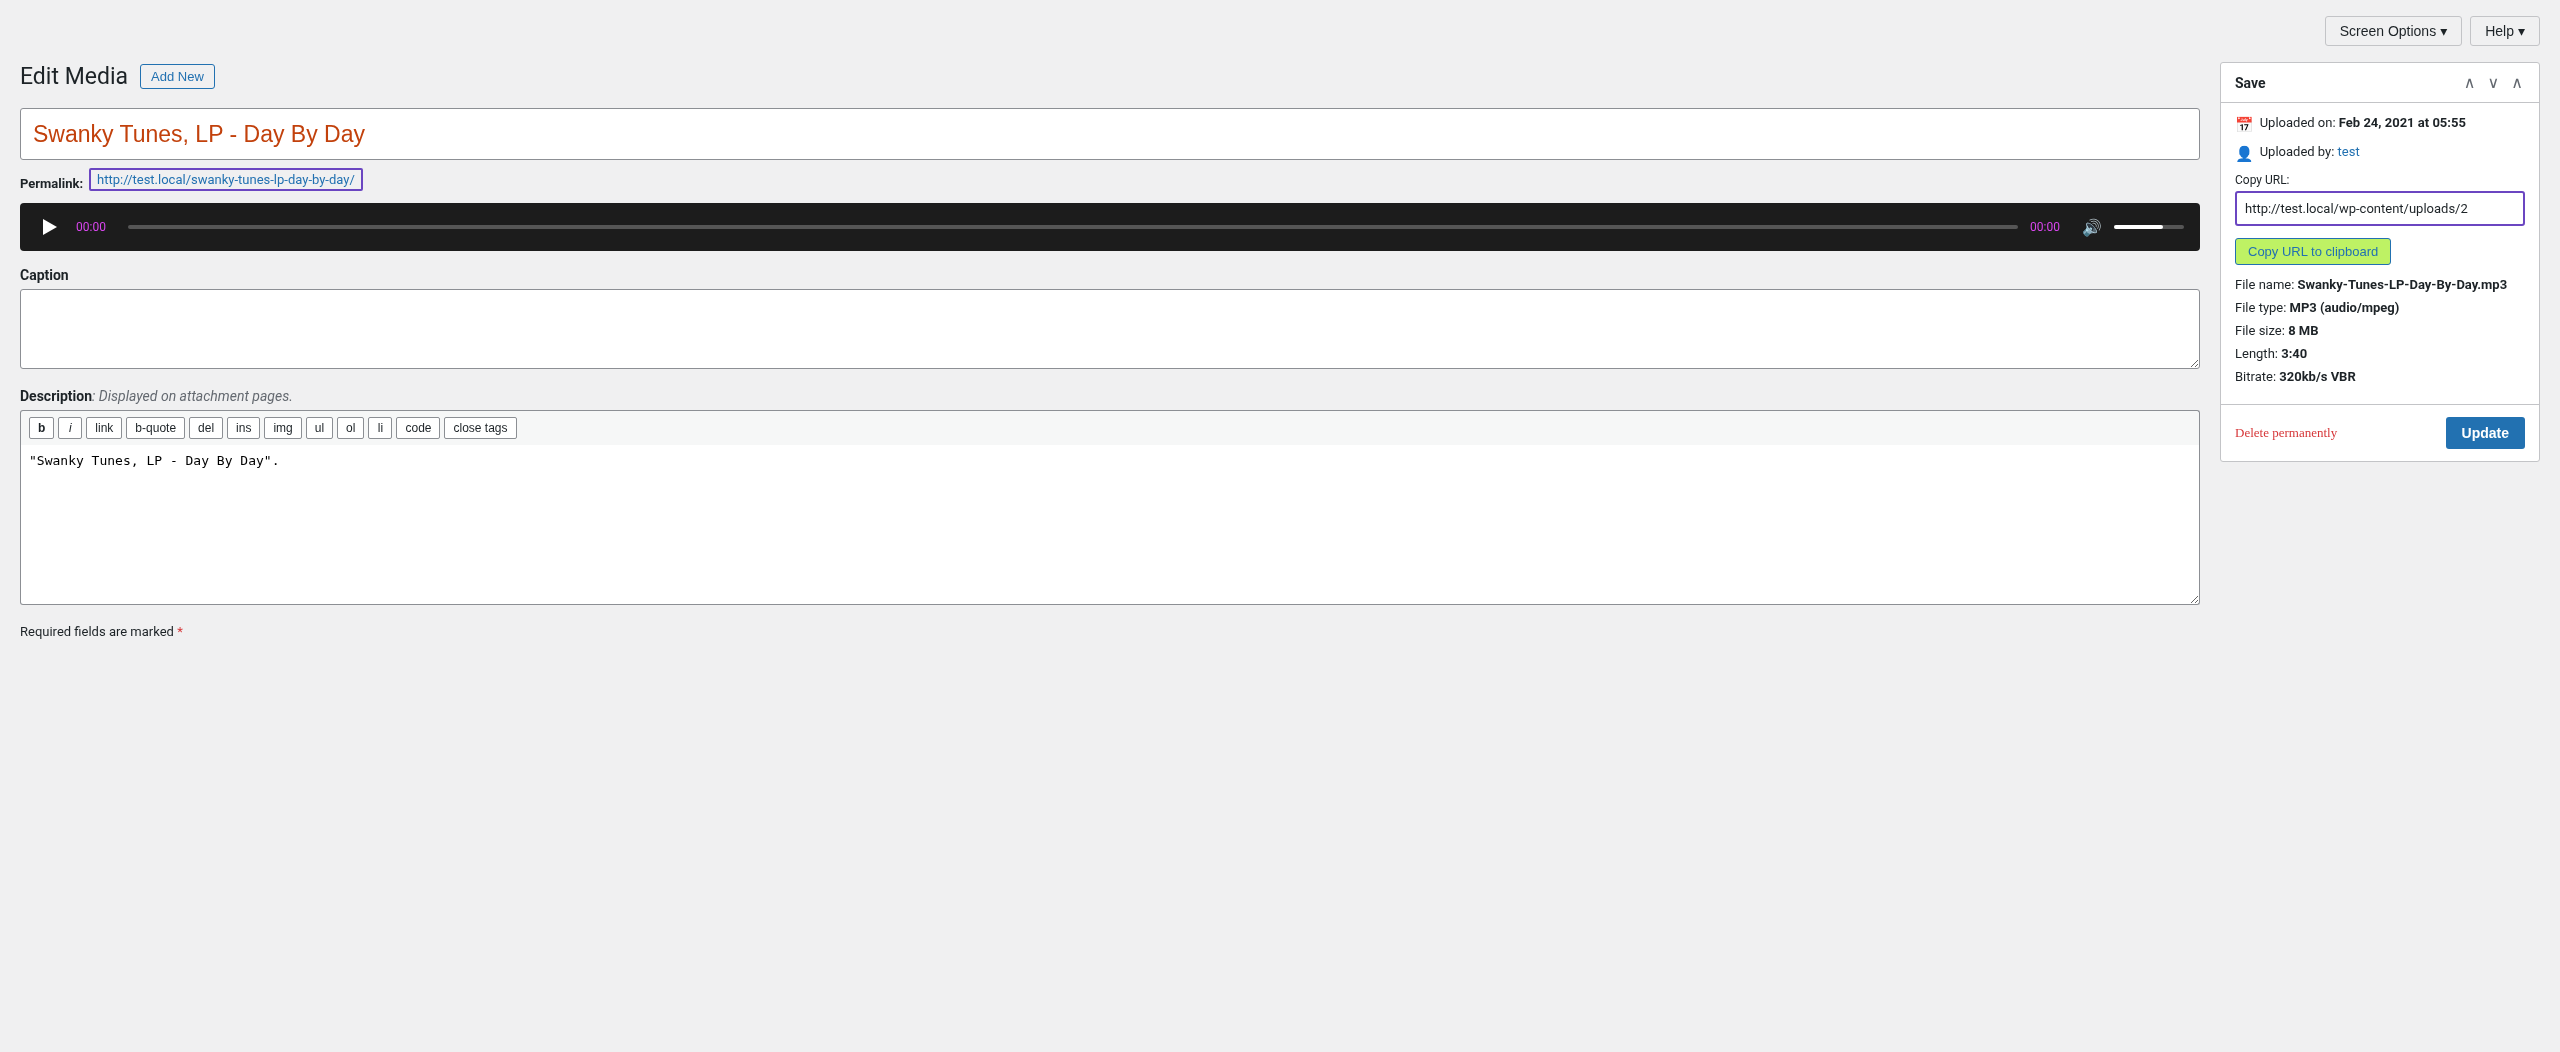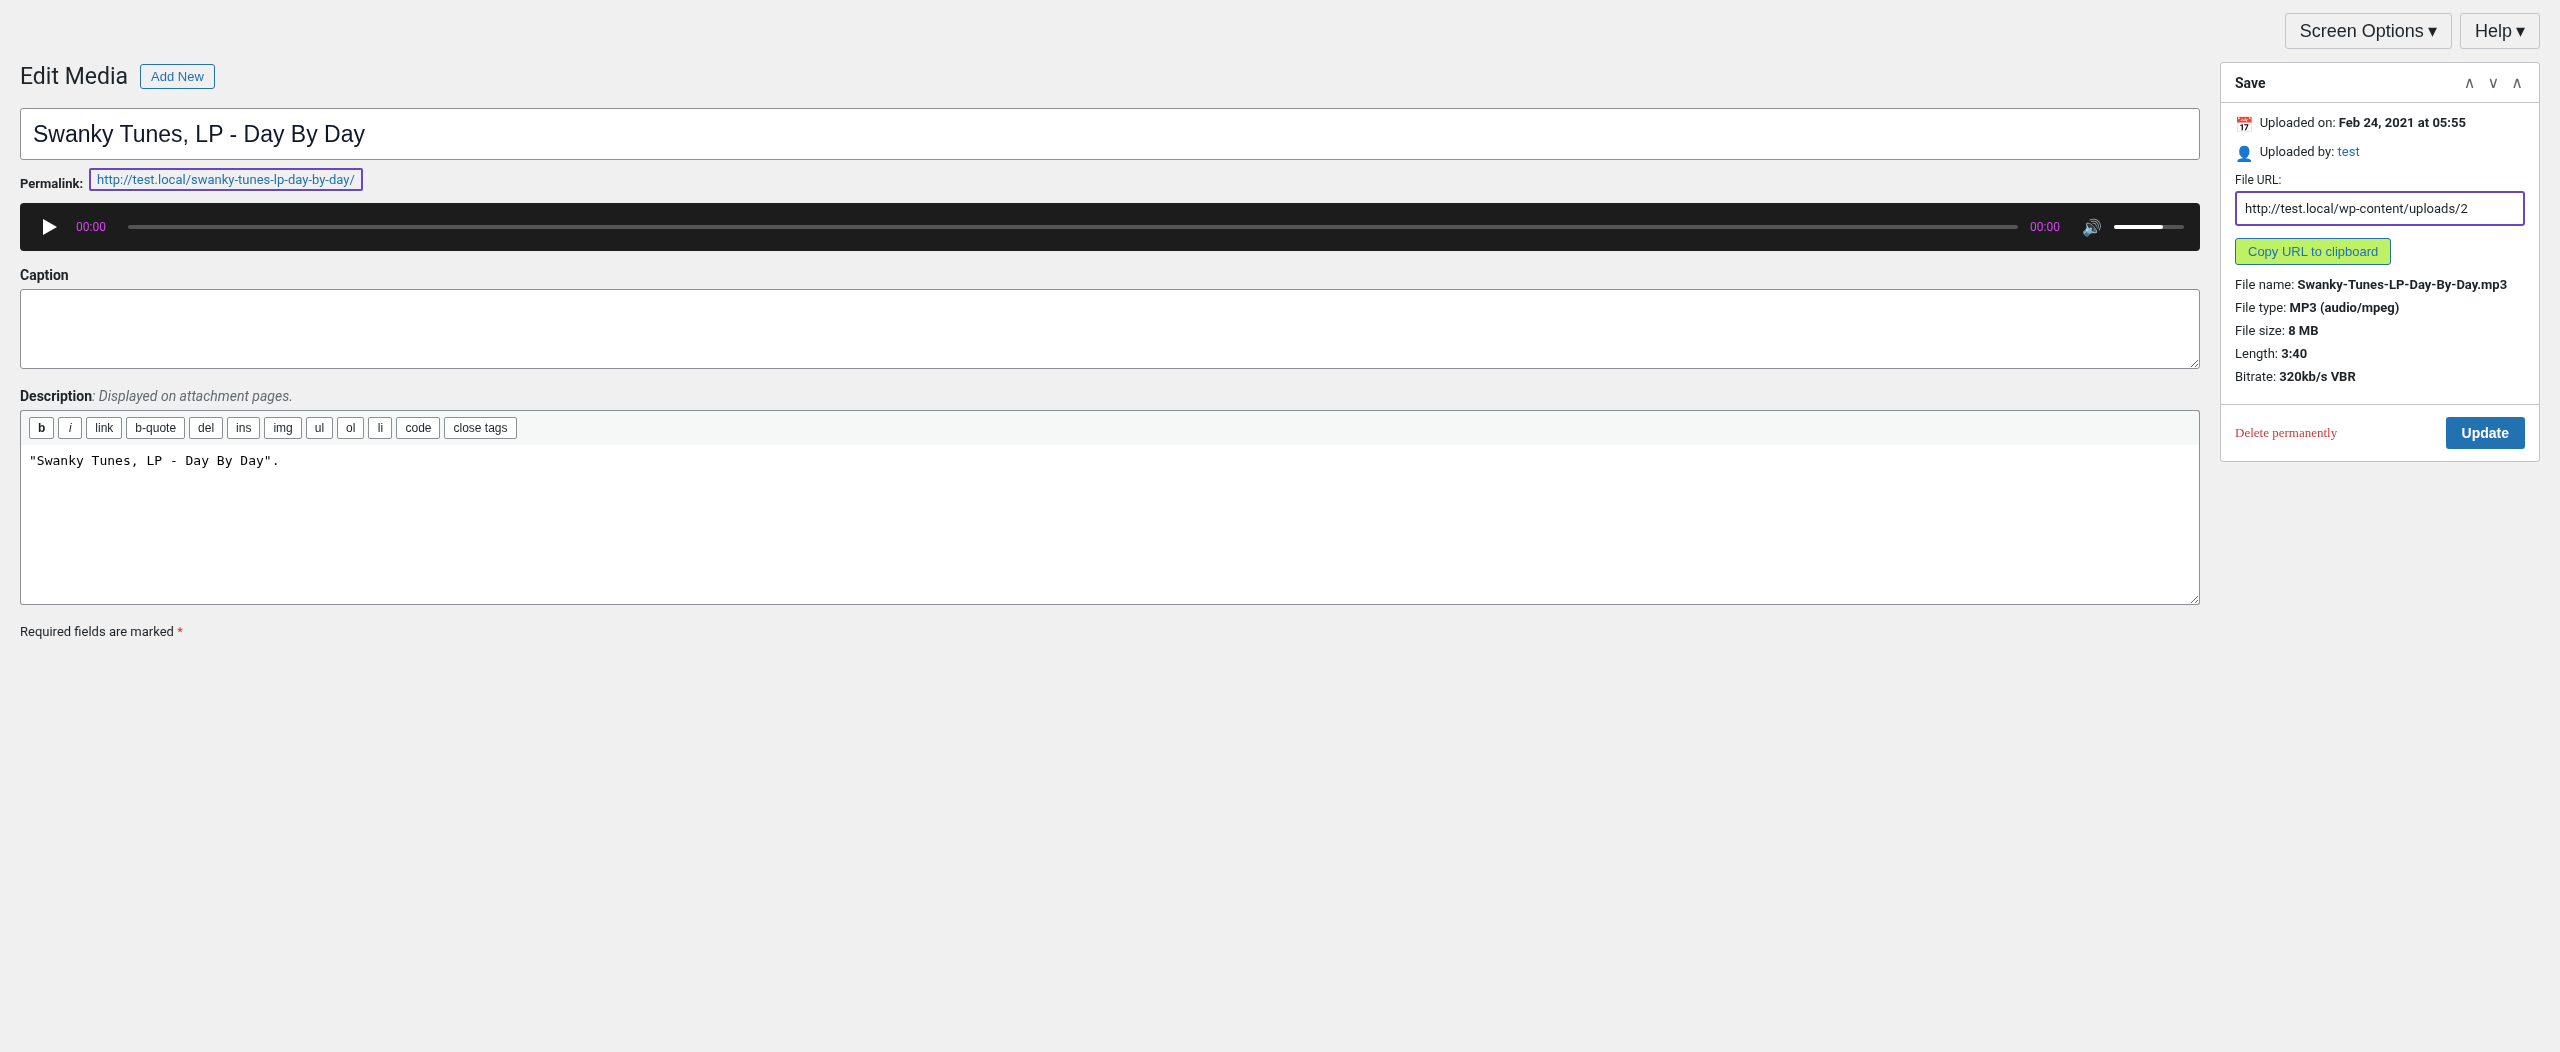--- a/index.html
+++ b/index.html
@@ -17,21 +17,21 @@
       align-items: center;
       padding: 0 20px;
       height: 62px;
       background: #f0f0f1;
       gap: 8px;
     }
     .top-bar-btn {
       border: 1px solid #c3c4c7;
       background: #f0f0f1;
       padding: 6px 14px;
-      font-size: 18px;
+      font-size: 14px;
       cursor: pointer;
       border-radius: 3px;
       color: #1d2327;
       display: flex;
       align-items: center;
       gap: 4px;
     }
 
     
     .main-wrap {
@@ -72,21 +72,21 @@
     }
 
     
     .post-title-input {
       width: 100%;
       padding: 8px 12px;
       font-size: 23px;
       line-height: 1.5;
       border: 1px solid #8c8f94;
       border-radius: 3px;
-      color: #0f172a;
+      color: #c2410c;
       background: #fff;
       margin-bottom: 8px;
       outline: none;
     }
 
     
     .permalink-row {
       display: flex;
       align-items: flex-end;
       margin-bottom: 12px;
@@ -496,21 +496,21 @@
         <div class="meta-row">
           <span class="meta-icon">👤</span>
           <span class="meta-text">
             <span>Uploaded by:</span>
             <a class="meta-link" href="#">test</a>
           </span>
         </div>
 
         
         <div class="file-url-section">
-          <span class="file-url-label">File URL:</span>
+          <span class="file-url-label">Copy URL:</span>
           <div class="file-url-input-wrap">
             <input type="text" class="file-url-input" value="http://test.local/wp-content/uploads/2" style="">
           </div>
         </div>
 
         
         <button class="copy-url-btn">Copy URL to clipboard</button>
 
         
         <div class="file-meta-row">

